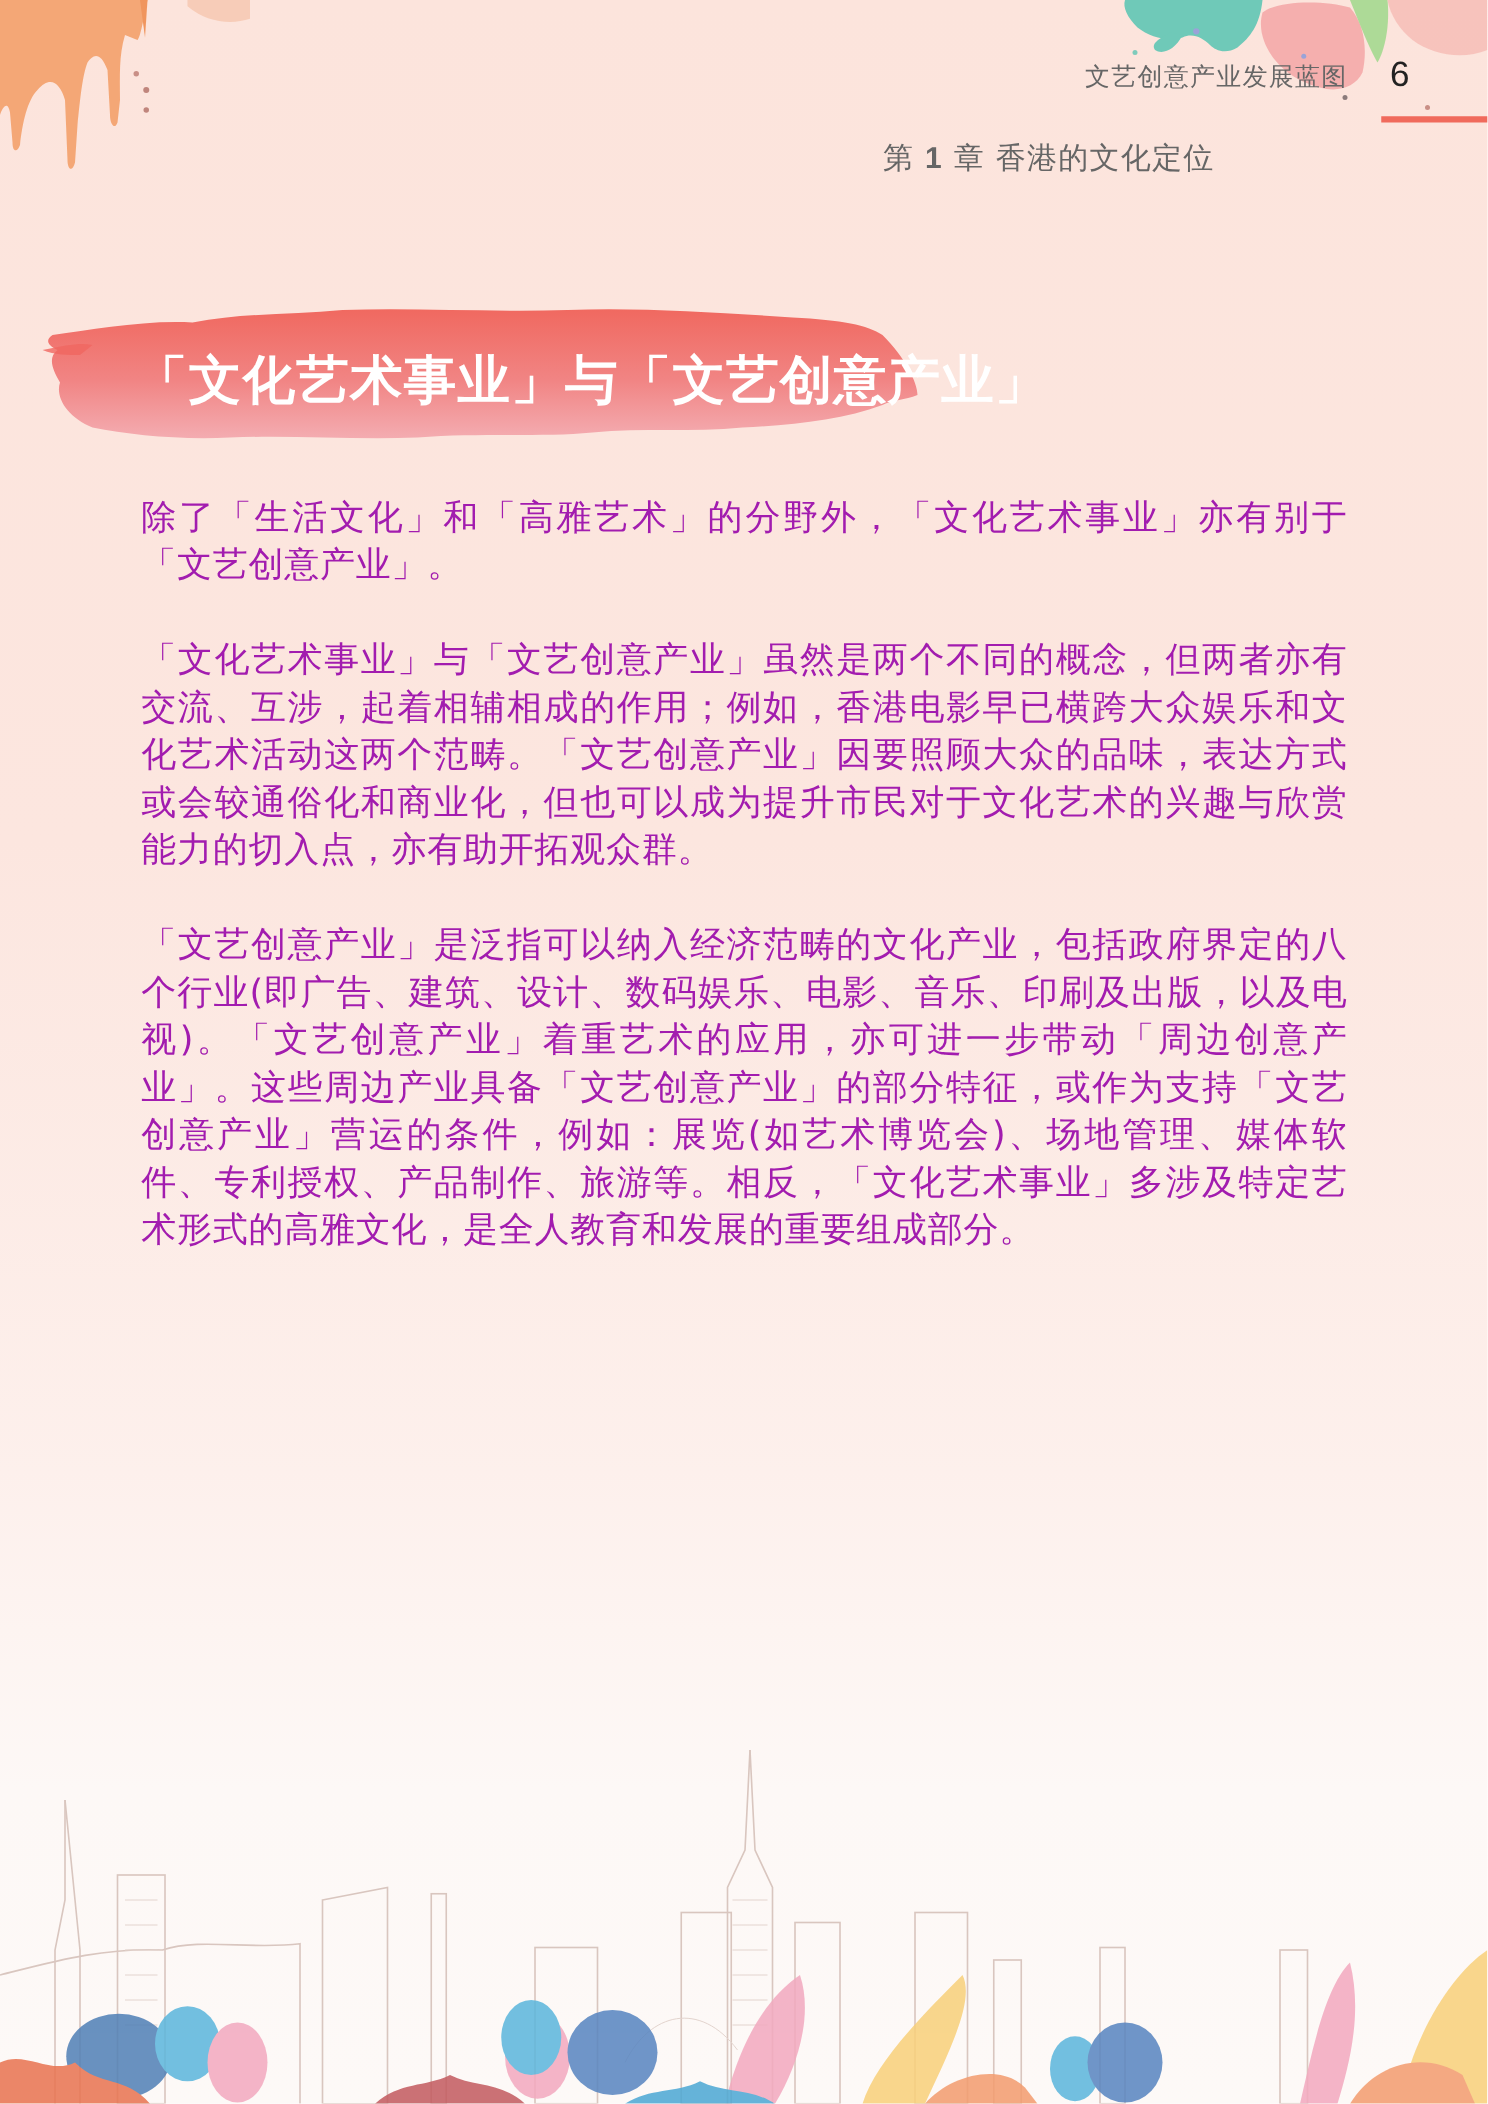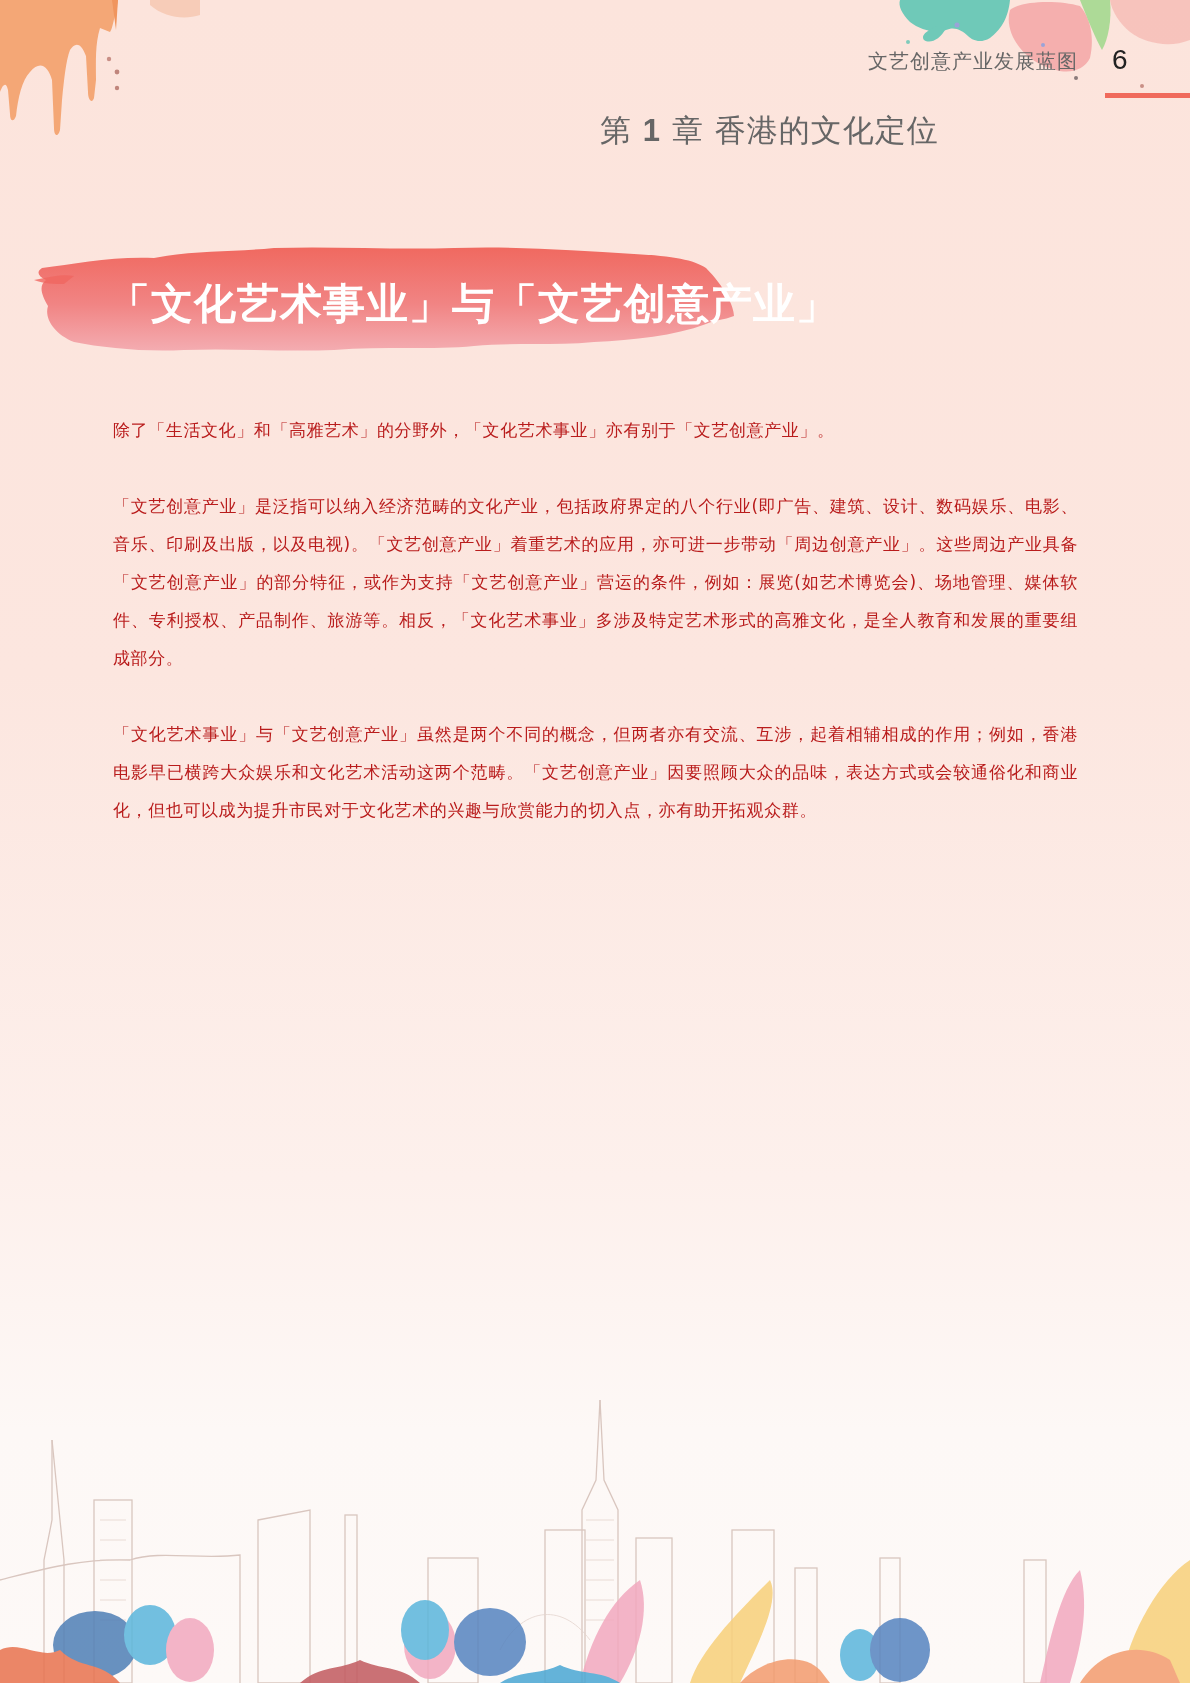--- a/index.html
+++ b/index.html
@@ -15,36 +15,36 @@
     font-size: 20px; color: #666; letter-spacing: 1px;
   }
   .page-num {
     position: absolute; left: 1112px; top: 44px; font-size: 28px; color: #222;
     font-family: "Liberation Sans", sans-serif;
   }
   .page-rule {
     position: absolute; left: 1105px; top: 93px; width: 85px; height: 5px; background: #f06a5c;
   }
   .chapter {
-    position: absolute; left: 600px; top: 110px; width: 478px; text-align: left;
-    font-size: 31px; color: #666; letter-spacing: 1px;
+    position: absolute; left: 600px; top: 110px; width: 478px; text-align: center;
+    font-size: 24px; color: #666; letter-spacing: 1px;
   }
   .chapter .num { font-weight: bold; font-family: "Liberation Sans", sans-serif; }
   .brush {
     position: absolute; left: 34px; top: 246px; width: 725px; height: 110px;
   }
   .section-title {
     position: absolute; left: 108px; top: 276px; font-size: 42px; font-weight: bold;
     color: #fff; letter-spacing: 1px; white-space: nowrap;
   }
   .body-text {
     position: absolute; left: 113px; top: 395px; width: 965px;
   }
   .para {
-    font-size: 17px; line-height: 38px; color: #b91c1c; margin: 16px 0 38px 0;
+    font-size: 28px; line-height: 38px; color: #a21caf; margin: 0 0 38px 0;
     text-align: justify; letter-spacing: 0.6px;
   }
   .skyline { position: absolute; left: 0; top: 1380px; width: 1190px; height: 303px; }
 </style>
 </head>
 <body>
 
 <svg class="splash" style="left:0;top:0" width="200" height="140" viewBox="0 0 200 140">
   <path d="M0,0 L118,0 C114,20 112,30 110,32 L100,28 C95,45 96,60 96,80 L94,98 C92,104 88,100 88,92 L86,56 C80,40 74,44 70,50 C66,60 64,80 62,100 L60,130 C58,138 54,136 54,128 L52,80 C48,66 40,60 30,72 C22,80 18,98 16,116 C14,122 10,122 10,114 L8,90 C6,80 2,86 0,92 Z" fill="#f3a06a" opacity="0.9"></path>
   <path d="M112,0 L118,0 L116,30 Z" fill="#f0955e"></path>
@@ -83,22 +83,22 @@
       <stop offset="1" stop-color="#f3a7ad"></stop>
     </linearGradient>
   </defs>
   <path d="M8,22 C40,18 80,10 120,12 C160,4 200,6 240,2 C300,0 360,4 420,2 C480,0 540,4 600,8 C640,10 660,14 672,22 C690,40 700,60 700,70 C690,74 680,74 672,78 C640,90 600,94 560,96 C520,100 480,96 440,100 C400,104 350,100 300,104 C250,106 200,102 150,104 C110,106 70,102 40,96 C20,88 10,72 14,60 C8,50 4,40 12,34 C4,30 2,26 8,22 Z" fill="url(#bg1)" opacity="0.92"></path>
   <path d="M0,34 C20,30 30,28 40,30 L30,38 C20,38 10,38 0,34 Z" fill="#f06660" opacity="0.8"></path>
 </svg>
 <div class="section-title">「文化艺术事业」与「文艺创意产业」</div>
 
 <div class="body-text">
   <p class="para">除了「生活文化」和「高雅艺术」的分野外，「文化艺术事业」亦有别于「文艺创意产业」。</p>
+  <p class="para">「文化艺术事业」与「文艺创意产业」虽然是两个不同的概念，但两者亦有交流、互涉，起着相辅相成的作用；例如，香港电影早已横跨大众娱乐和文化艺术活动这两个范畴。「文艺创意产业」因要照顾大众的品味，表达方式或会较通俗化和商业化，但也可以成为提升市民对于文化艺术的兴趣与欣赏能力的切入点，亦有助开拓观众群。</p>
   <p class="para">「文艺创意产业」是泛指可以纳入经济范畴的文化产业，包括政府界定的八个行业(即广告、建筑、设计、数码娱乐、电影、音乐、印刷及出版，以及电视)。「文艺创意产业」着重艺术的应用，亦可进一步带动「周边创意产业」。这些周边产业具备「文艺创意产业」的部分特征，或作为支持「文艺创意产业」营运的条件，例如：展览(如艺术博览会)、场地管理、媒体软件、专利授权、产品制作、旅游等。相反，「文化艺术事业」多涉及特定艺术形式的高雅文化，是全人教育和发展的重要组成部分。</p>
-  <p class="para">「文化艺术事业」与「文艺创意产业」虽然是两个不同的概念，但两者亦有交流、互涉，起着相辅相成的作用；例如，香港电影早已横跨大众娱乐和文化艺术活动这两个范畴。「文艺创意产业」因要照顾大众的品味，表达方式或会较通俗化和商业化，但也可以成为提升市民对于文化艺术的兴趣与欣赏能力的切入点，亦有助开拓观众群。</p>
 </div>
 
 <svg class="skyline" viewBox="0 0 1190 303" preserveAspectRatio="none">
   <g fill="none" stroke="#d9c6bf" stroke-width="1.3">
     <path d="M52,60 L52,140 L44,180 L44,303"></path>
     <path d="M52,60 L60,140 L64,180 L64,303"></path>
     <rect x="94" y="120" width="38" height="183"></rect>
     <path d="M258,140 L310,130 L310,303 L258,303 Z"></path>
     <rect x="345" y="135" width="12" height="168"></rect>
     <rect x="428" y="178" width="50" height="125"></rect>

